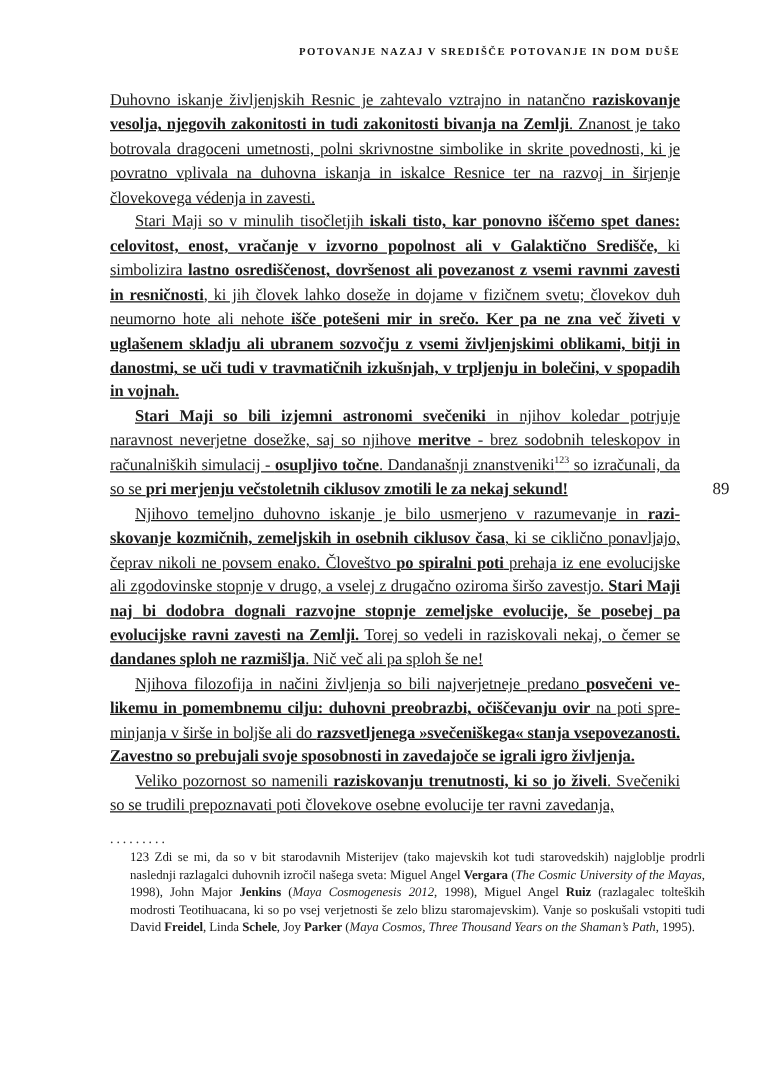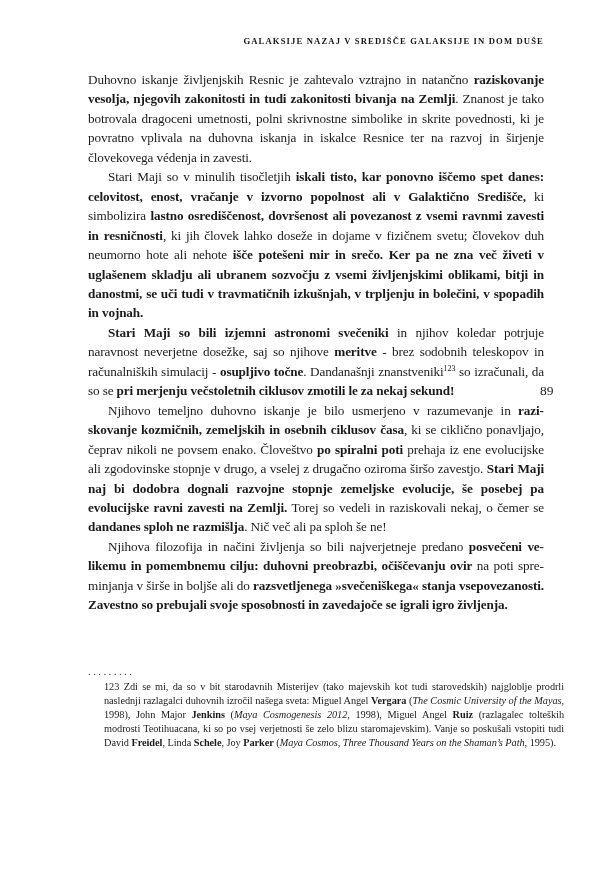--- a/index.html
+++ b/index.html
@@ -35,35 +35,36 @@
     width: 456px;
   }
   .body-block p {
     margin: 0;
     font-size: 13.2px;
     line-height: 19.45px;
     letter-spacing: -0.12px;
     text-align: justify;
     text-justify: inter-word;
     hyphens: manual;
+    text-decoration: underline;
     -webkit-hyphens: manual;
   }
   .body-block p.indent { text-indent: 20px; }
   .b { font-weight: 700; }
   .i { font-style: italic; }
   sup {
     font-size: 8px;
     line-height: 0;
     vertical-align: super;
     letter-spacing: 0;
   }
   .page-number {
     position: absolute;
     top: 383px;
-    left: 540px;
+    left: 570px;
     font-size: 13.5px;
     color: #1b1b1b;
     text-align: center;
   }
   .footnote-sep {
     position: absolute;
     top: 666px;
     left: 88px;
     font-size: 11px;
     letter-spacing: 2.4px;
@@ -85,28 +86,29 @@
     text-justify: inter-word;
     hyphens: manual;
     -webkit-hyphens: manual;
   }
 </style>
 </head>
 <body>
 
 <div id="page">
 
-  <div class="running-head">GALAKSIJE NAZAJ V SREDIŠČE GALAKSIJE IN DOM DUŠE</div>
+  <div class="running-head">POTOVANJE NAZAJ V SREDIŠČE POTOVANJE IN DOM DUŠE</div>
 
   <div class="body-block">
       <p><span>Duhovno iskanje življenjskih Resnic je zahtevalo vztrajno in natančno </span><span class="b">razisko­vanje vesolja, njegovih zakonitosti in tudi zakonitosti bivanja na Zemlji</span><span>. Zna­nost je tako botrovala dragoceni umetnosti, polni skrivnostne simbolike in skrite povednosti, ki je povratno vplivala na duhovna iskanja in iskalce Resnice ter na razvoj in širjenje človekovega védenja in zavesti.</span></p>
       <p class="indent"><span>Stari Maji so v minulih tisočletjih </span><span class="b">iskali tisto, kar ponovno iščemo spet da­nes: celovitost, enost, vračanje v izvorno popolnost ali v Galaktično Središče,</span><span> ki simbolizira </span><span class="b">lastno osrediščenost, dovršenost ali povezanost z vsemi ravn­mi zavesti in resničnosti</span><span>, ki jih človek lahko doseže in dojame v fizičnem svetu; človekov duh neumorno hote ali nehote </span><span class="b">išče potešeni mir in srečo. Ker pa ne zna več živeti v uglašenem skladju ali ubranem sozvočju z vsemi življenjskimi oblikami, bitji in danostmi, se uči tudi v travmatičnih izkušnjah, v trpljenju in bolečini, v spopadih in vojnah.</span></p>
       <p class="indent"><span class="b">Stari Maji so bili izjemni astronomi svečeniki</span><span> in njihov koledar potrjuje naravnost neverjetne dosežke, saj so njihove </span><span class="b">meritve</span><span> - brez sodobnih teleskopov in računalniških simulacij - </span><span class="b">osupljivo točne</span><span>. Dandanašnji znanstveniki</span><sup>123</sup><span> so izra­čunali, da so se </span><span class="b">pri merjenju večstoletnih ciklusov zmotili le za nekaj sekund!</span></p>
       <p class="indent"><span>Njihovo temeljno duhovno iskanje je bilo usmerjeno v razumevanje in </span><span class="b">razi­skovanje kozmičnih, zemeljskih in osebnih ciklusov časa</span><span>, ki se ciklično pona­vljajo, čeprav nikoli ne povsem enako. Človeštvo </span><span class="b">po spiralni poti</span><span> prehaja iz ene evolucijske ali zgodovinske stopnje v drugo, a vselej z drugačno oziroma širšo za­vestjo. </span><span class="b">Stari Maji naj bi dodobra dognali razvojne stopnje zemeljske evolucije, še posebej pa evolucijske ravni zavesti na Zemlji.</span><span> Torej so vedeli in raziskovali nekaj, o čemer se </span><span class="b">dandanes sploh ne razmišlja</span><span>. Nič več ali pa sploh še ne!</span></p>
       <p class="indent"><span>Njihova filozofija in načini življenja so bili najverjetneje predano </span><span class="b">posvečeni ve­likemu in pomembnemu cilju: duhovni preobrazbi, očiščevanju ovir</span><span> na poti spre­minjanja v širše in boljše ali do </span><span class="b">razsvetljenega »svečeniškega« stanja vsepovezano­sti. Zavestno so prebujali svoje sposobnosti in zavedajoče se igrali igro življenja.</span></p>
+      <p class="indent"><span>Veliko pozornost so namenili </span><span class="b">raziskovanju trenutnosti, ki so jo živeli</span><span>. Sveče­niki so se trudili prepoznavati poti človekove osebne evolucije ter ravni zavedanja,</span></p>
     </div>
 
   <div class="page-number">89</div>
 
   <div class="footnote-sep">.........</div>
 
   <div class="footnote-block">
       <p><span>123 Zdi se mi, da so v bit starodavnih Misterijev (tako majevskih kot tudi starovedskih) najgloblje prodrli naslednji razlagalci duhovnih izročil našega sveta: Miguel Angel </span><span class="b">Vergara</span><span> (</span><span class="i">The Cosmic Uni­versity of the Mayas</span><span>, 1998), John Major </span><span class="b">Jenkins</span><span> (</span><span class="i">Maya Cosmogenesis 2012</span><span>, 1998), Miguel Angel </span><span class="b">Ruiz</span><span> (razlagalec tolteških modrosti Teotihuacana, ki so po vsej verjetnosti še zelo blizu staroma­jevskim). Vanje so poskušali vstopiti tudi David </span><span class="b">Freidel</span><span>, Linda </span><span class="b">Schele</span><span>, Joy </span><span class="b">Parker</span><span> (</span><span class="i">Maya Cosmos, Three Thousand Years on the Shaman’s Path</span><span>, 1995).</span></p>
     </div>
 

